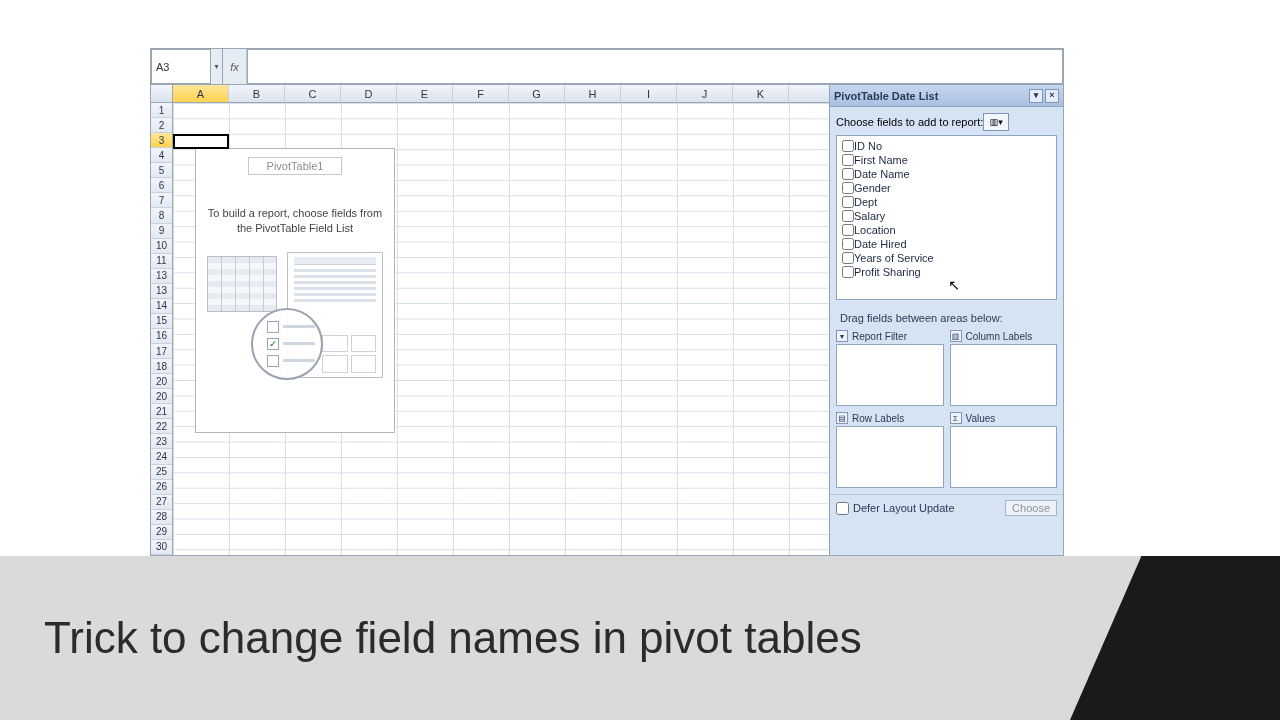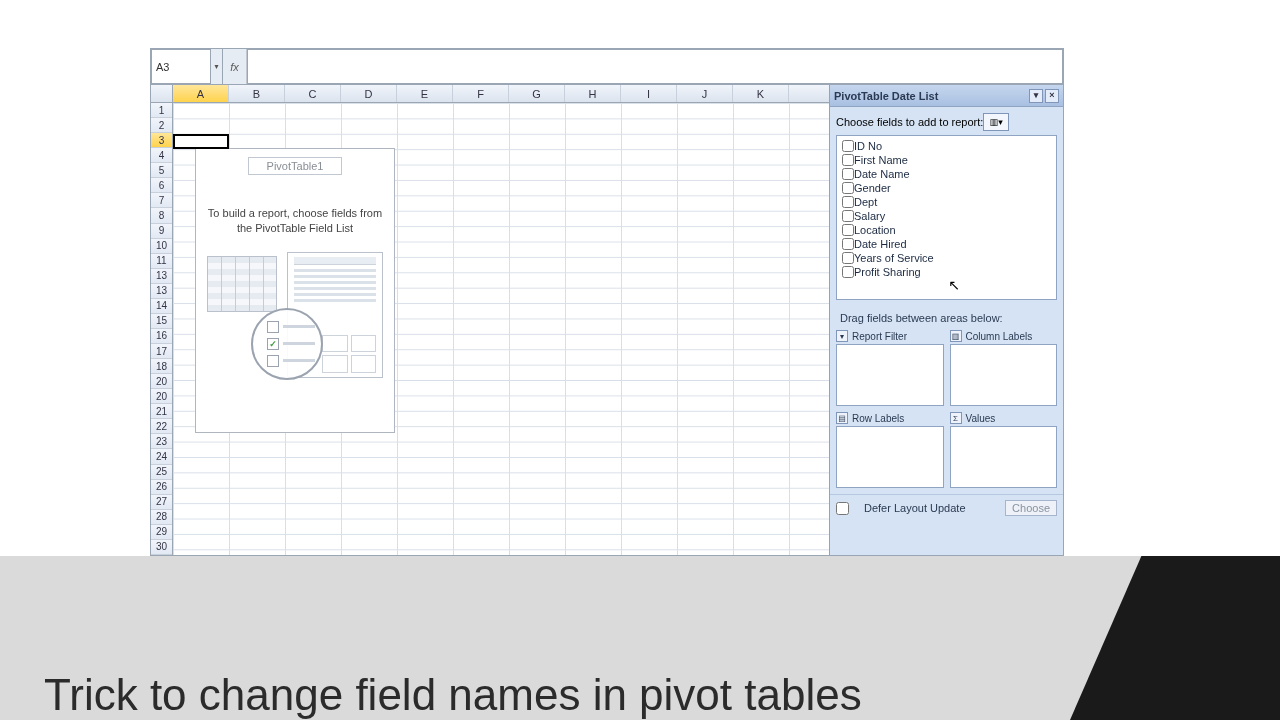--- a/index.html
+++ b/index.html
@@ -277,37 +277,37 @@
   .area-icon {
     width: 12px; height: 12px;
     border: 1px solid #7f96b9; background:#eef3fb;
     display:flex; align-items:center; justify-content:center; font-size:8px;
   }
   .area-drop {
     height: 62px;
     background:#fff; border:1px solid #8ea4c2;
   }
   .defer-row {
-    display:flex; align-items:center; gap:15px;
+    display:flex; align-items:center; gap:4px;
     padding: 5px 6px 2px; color:#2a3a52;
     border-top: 1px solid #b6c7e0; margin-top: 6px;
   }
   .update-btn {
     margin-left:auto;
     border:1px solid #a6b5cc; background:#eef2f8;
     padding: 1px 6px; color:#8892a1;
   }
 
   
   .title-bar {
     position:absolute;
     left:0; right:0; bottom:0;
     height: 164px;
     background: #dadada;
-    display:flex; align-items:flex-end;
+    display:flex; align-items:center;
     padding-left: 44px;
   }
   .title-bar .wedge {
     position:absolute; right:0; top:0; bottom:0; width: 210px;
     background: #1a1a1a;
     clip-path: polygon(34% 0, 100% 0, 100% 100%, 0 100%);
   }
   .title-text {
     font-family: "Segoe UI Light", "Segoe UI", sans-serif;
     font-size: 44px;

